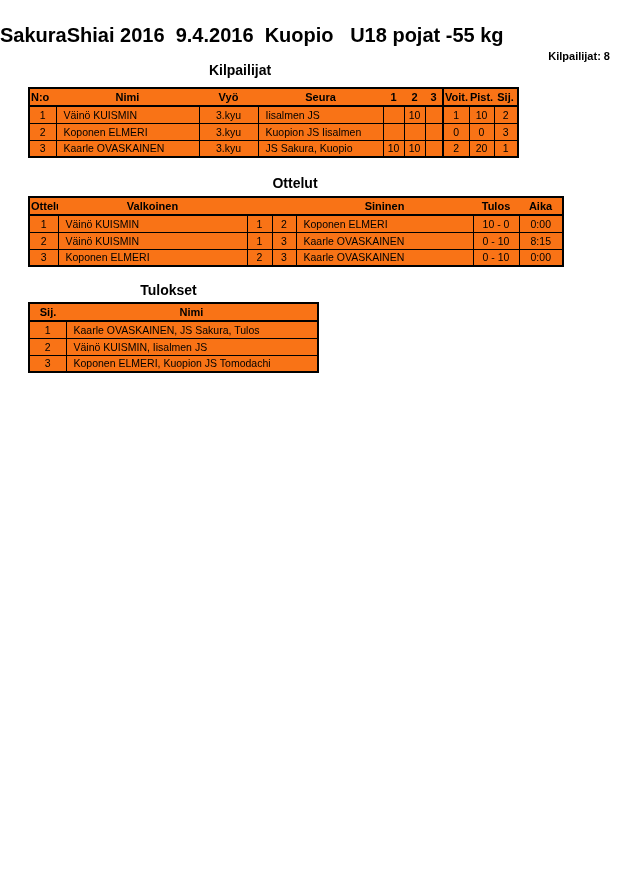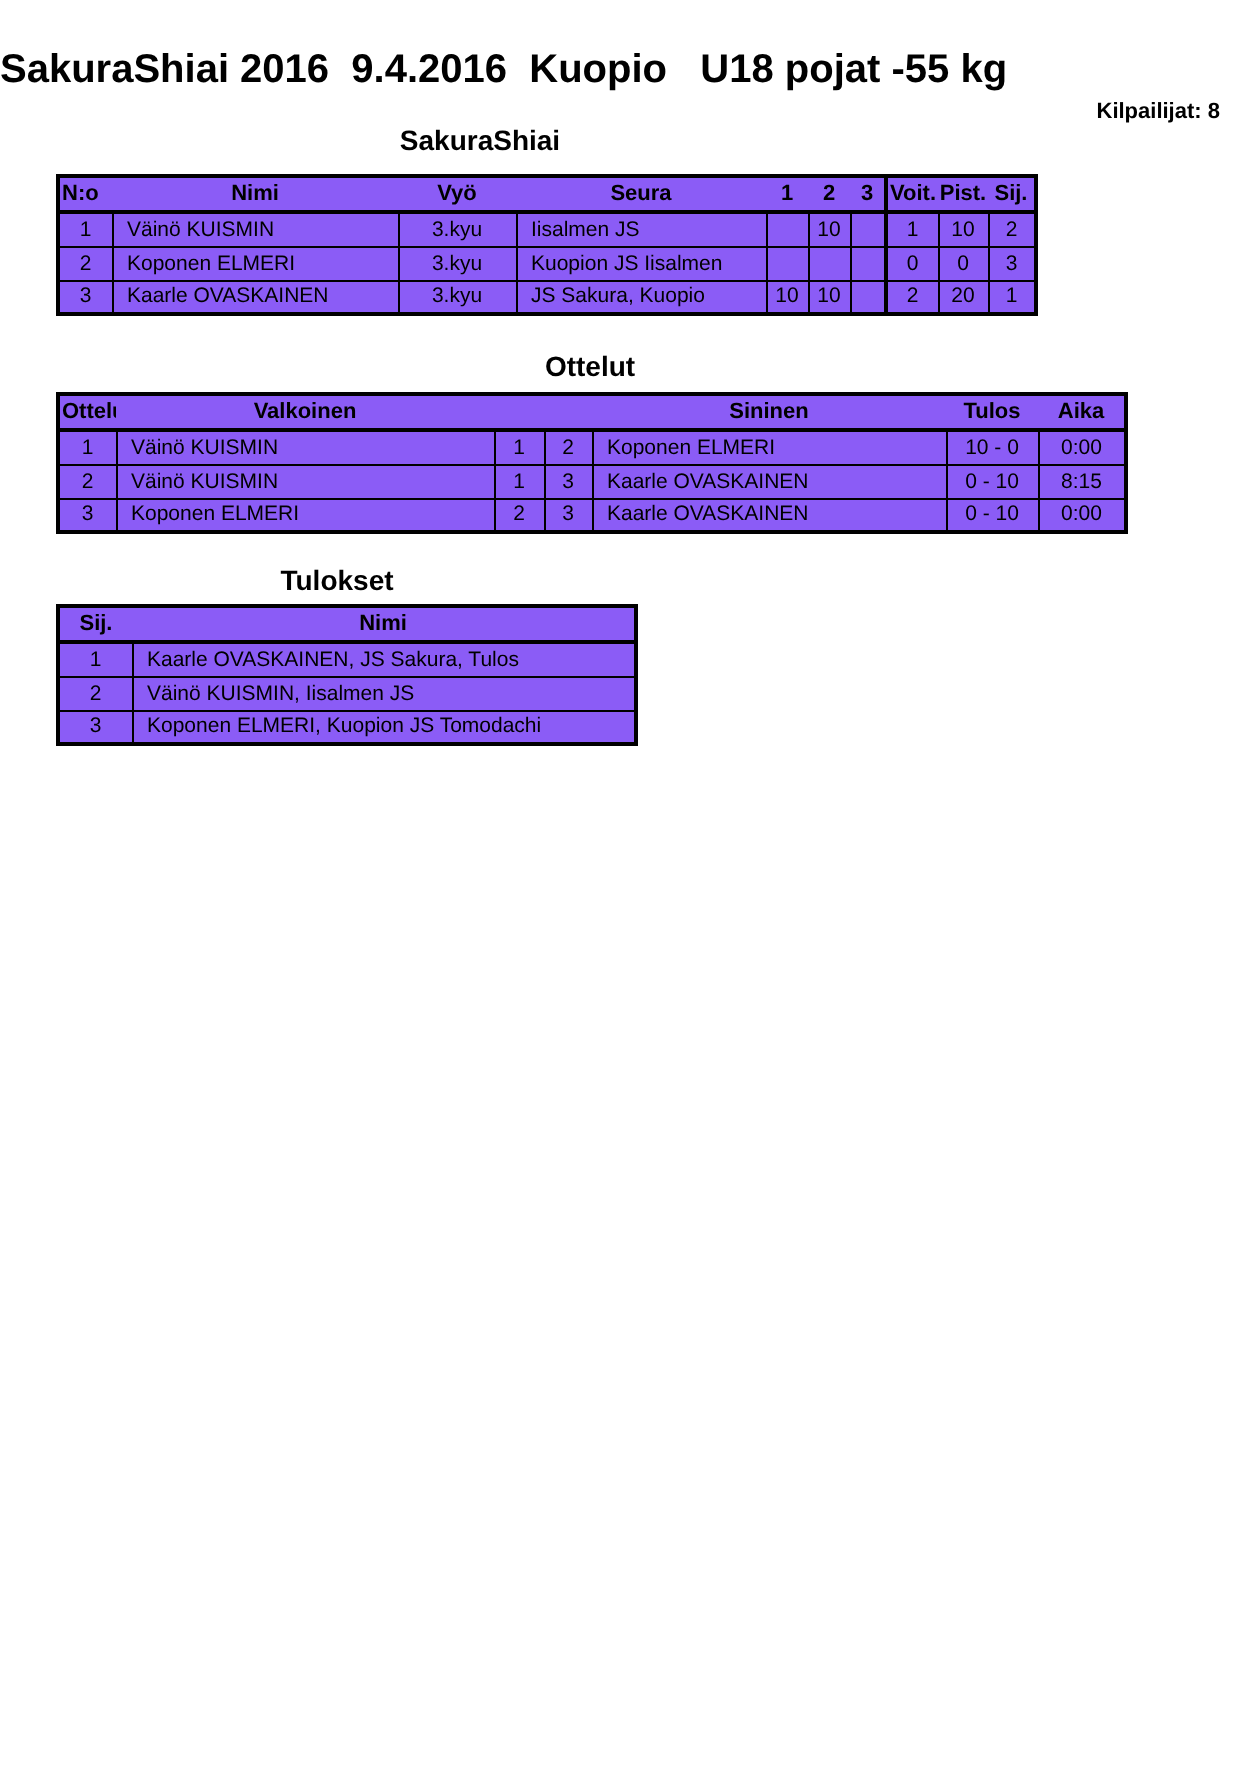--- a/index.html
+++ b/index.html
@@ -32,21 +32,21 @@
   }
   #heading-kilpailijat { top: 62px; left: 140px; width: 200px; }
   #heading-ottelut     { top: 175px; left: 28px;  width: 534px; }
   #heading-tulokset    { top: 282px; left: 24px;  width: 289px; }
 
   table {
     position: absolute;
     border-collapse: collapse;
     table-layout: fixed;
     border: 2px solid #000;
-    background: #8b5cf6;
+    background: #f97316;
   }
   #table-kilpailijat { left: 28px; top: 87px;  width: 489px; }
   #table-ottelut     { left: 28px; top: 196px; width: 534px; }
   #table-tulokset    { left: 28px; top: 302px; width: 289px; }
 
   th {
     font-size: 11px; font-weight: bold;
     border: none;
     border-bottom: 2px solid #000;
     height: 18px;
@@ -69,21 +69,21 @@
   .ac { text-align: center; }
   th.flush { text-align: left; padding-left: 1px; }
   .thick-left { border-left: 2px solid #000; }
 </style>
 </head>
 <body>
 
 <div class="doc-title">SakuraShiai 2016  9.4.2016  Kuopio   U18 pojat -55 kg</div>
 <div class="competitors-count">Kilpailijat: 8</div>
 
-<div class="section-heading" id="heading-kilpailijat">SakuraShiai</div>
+<div class="section-heading" id="heading-kilpailijat">Kilpailijat</div>
 <table id="table-kilpailijat">
   <colgroup>
     <col style="width:27px">
       <col style="width:143px">
       <col style="width:59px">
       <col style="width:125px">
     <col style="width:21px">
       <col style="width:21px">
       <col style="width:18px">
     <col style="width:26px">

